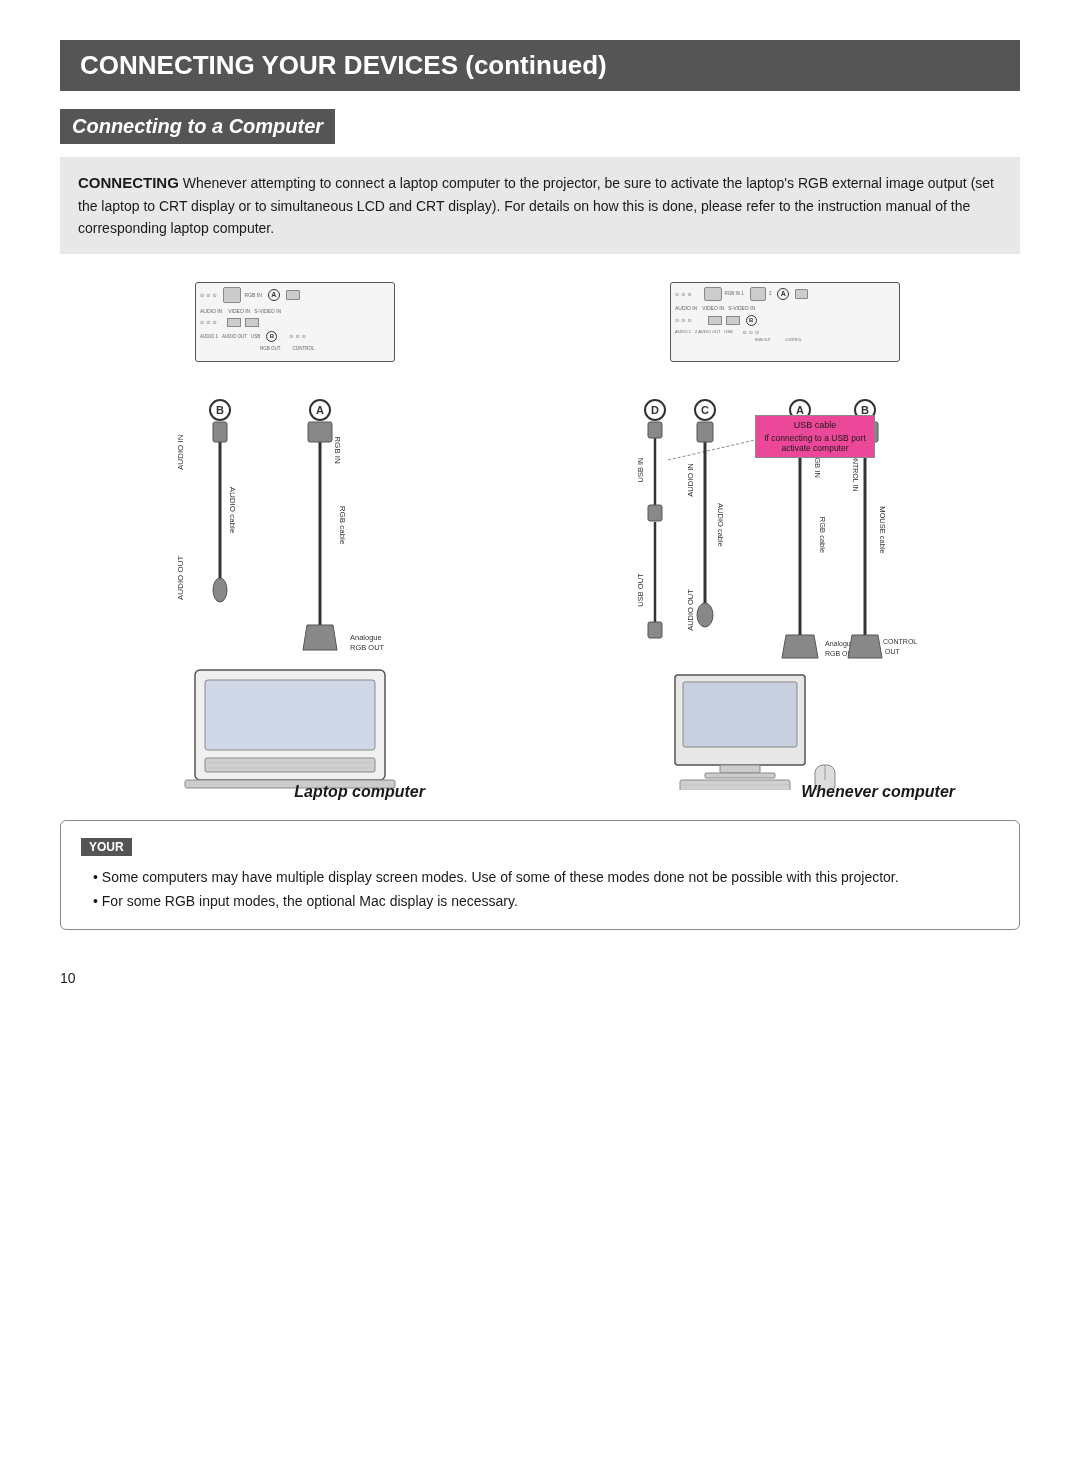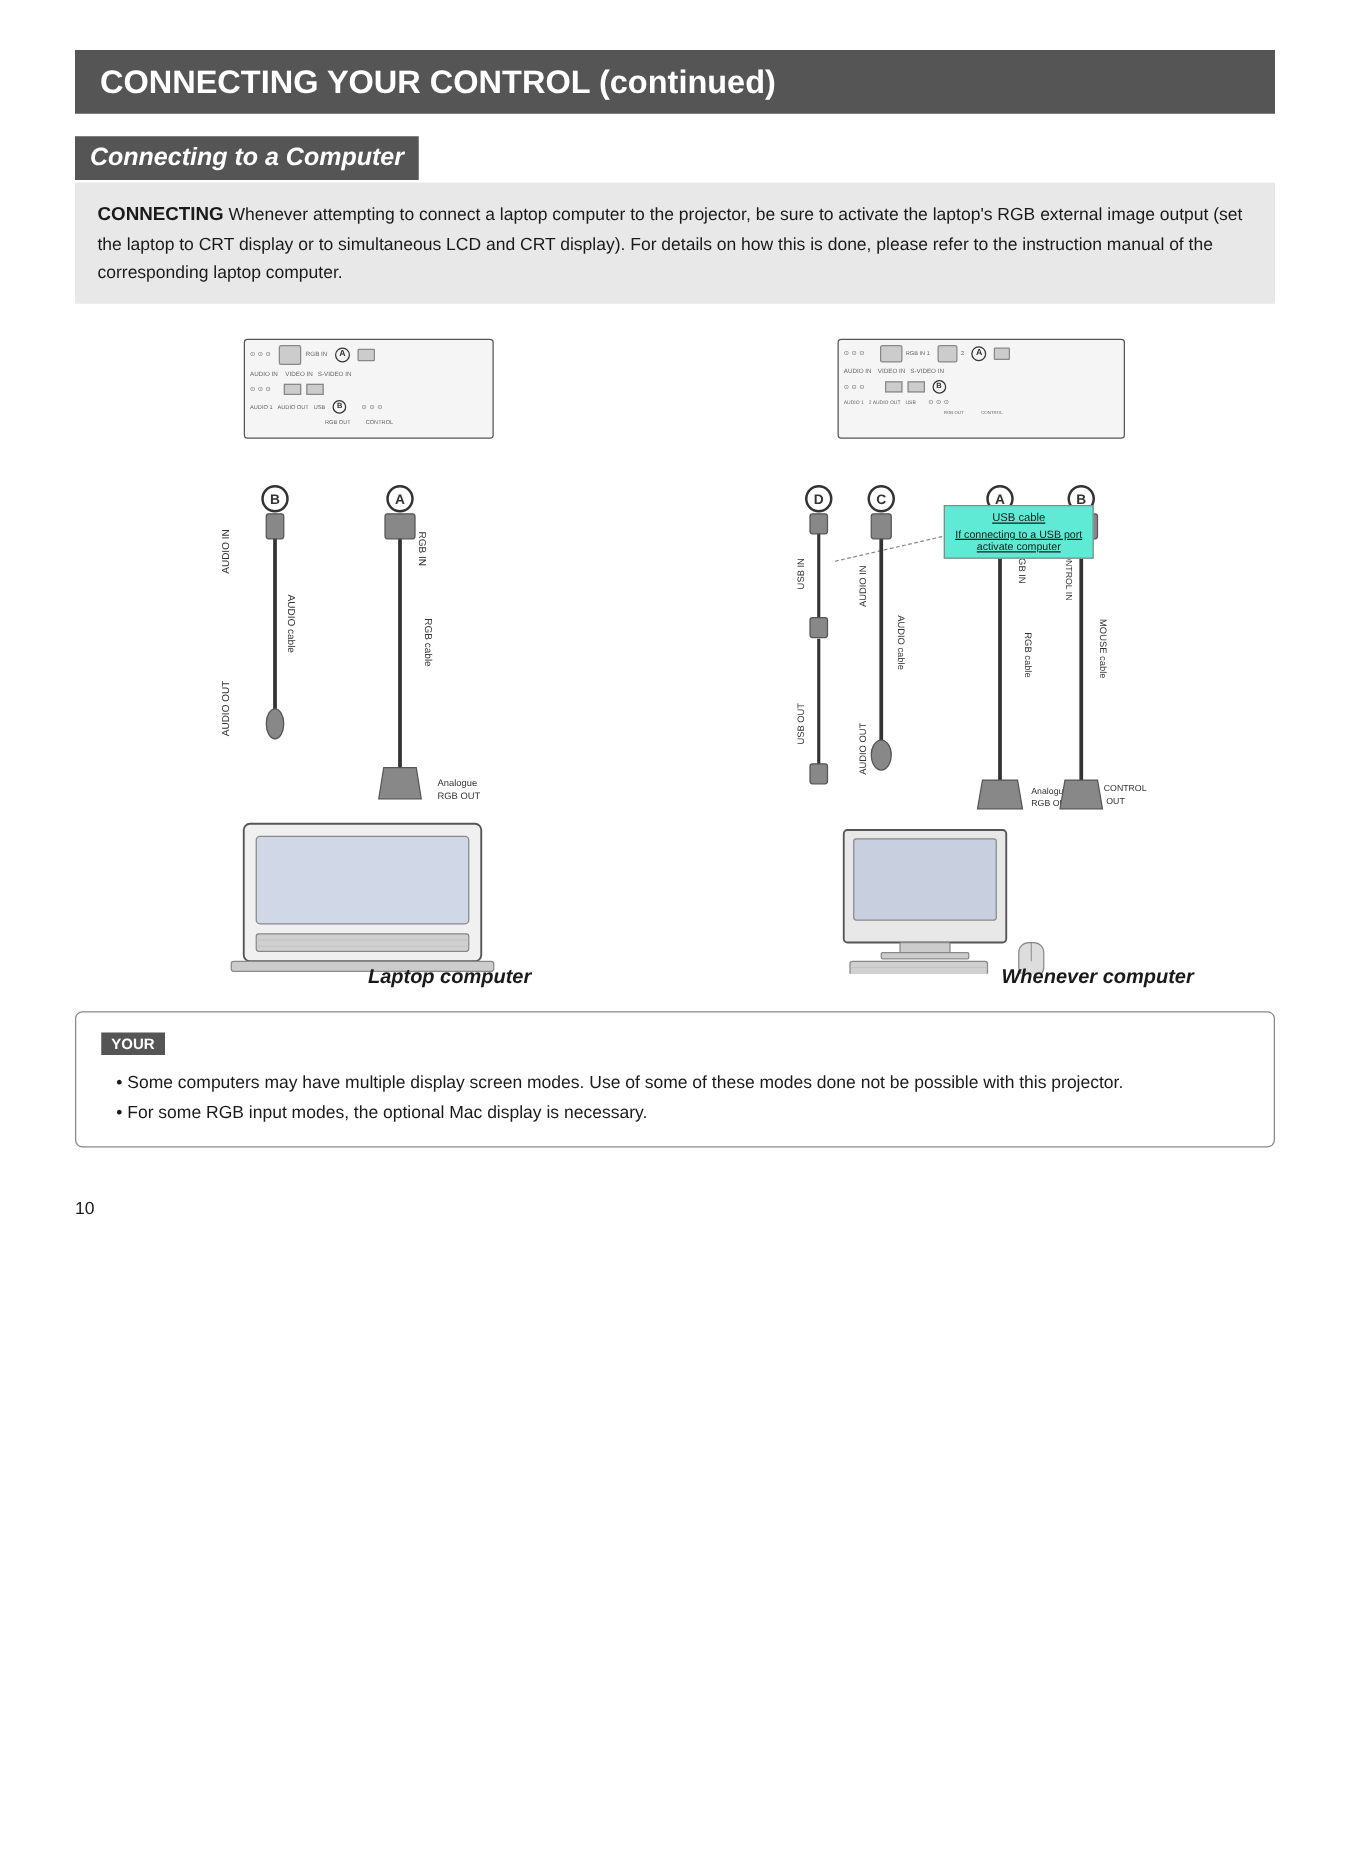--- a/index.html
+++ b/index.html
@@ -25,21 +25,21 @@
     }
 
     .section-title {
       background: #555555;
       color: #ffffff;
       font-style: italic;
       font-weight: bold;
       font-size: 20px;
       padding: 6px 12px;
       display: inline-block;
-      margin-bottom: 2px;
+      margin-bottom: 13px;
     }
 
     .attention-box {
       background: #e8e8e8;
       padding: 14px 18px;
       margin-bottom: 28px;
       font-size: 14px;
       line-height: 1.6;
     }
 
@@ -125,21 +125,21 @@
       content: "• ";
     }
   </style>
 </head>
 <body>
 
 
 
 
 <div class="page-header">
-  <span>CONNECTING YOUR CONTROL (continued)</span>
+  <span>CONNECTING YOUR DEVICES (continued)</span>
 </div>
 
 
 <div class="section-title">
   <span>Connecting to a Computer</span>
 </div>
 
 
 <div class="attention-box">
   <span class="attention-label">CONNECTING</span>
@@ -282,21 +282,21 @@
         <div class="proj-row" style="margin-top:1px;">
           <span style="font-size:3.5px;color:#666;margin-left:80px;">RGB OUT</span>
           <span style="font-size:3.5px;color:#666;margin-left:12px;">CONTROL</span>
         </div>
       </div>
     </div>
 
     <div style="width:340px; height:420px; position:relative; margin-top:0;">
       
       
-      <div style="position:absolute; top:45px; left:140px; border:1px solid #888; padding:4px 7px; font-size:9px; text-align:center; background:#5eead4; width:120px; z-index:10;text-decoration:underline;">
+      <div style="position:absolute; top:45px; left:140px; border:1px solid #888; padding:4px 7px; font-size:9px; text-align:center; background:#ec4899; width:120px; z-index:10;">
         <div style="font-weight:normal; font-size:9px;">USB cable</div>
         <div style="font-size:8.5px;margin-top:3px;">If connecting to a USB port activate computer</div>
       </div>
 
       <svg width="340" height="420" viewBox="0 0 340 420">
 
         <circle cx="40" cy="40" r="10" fill="white" stroke="#333" stroke-width="2"></circle>
         <text x="40" y="44" text-anchor="middle" font-size="11" font-weight="bold" fill="#333">D</text>
 
         <circle cx="90" cy="40" r="10" fill="white" stroke="#333" stroke-width="2"></circle>

